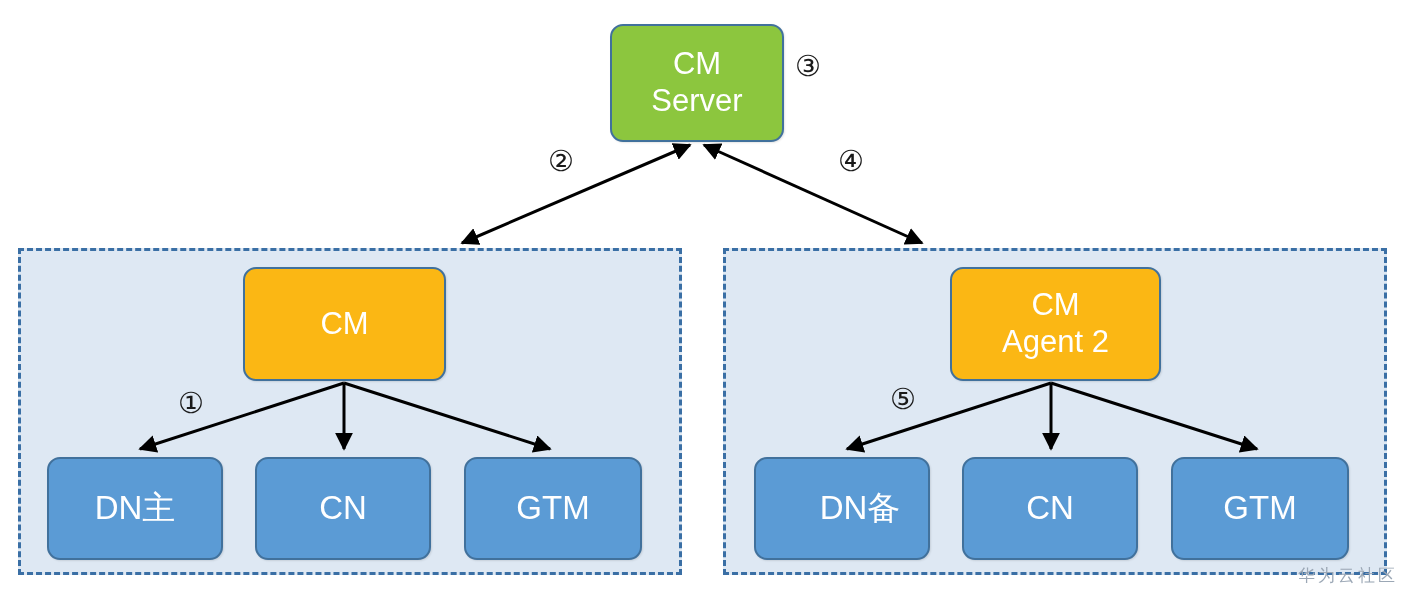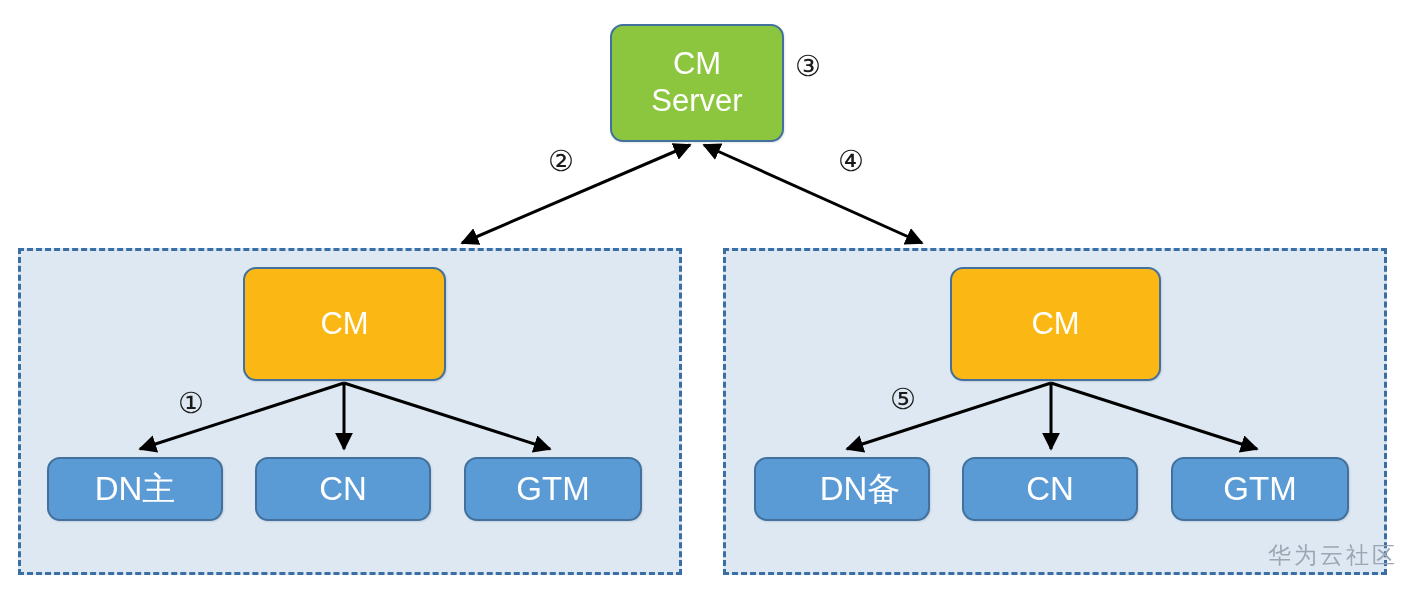--- a/index.html
+++ b/index.html
@@ -57,21 +57,21 @@
   .node-blue   { background: #5B9BD5; }
 
   
   #node-cm-server { left: 610px; top: 24px; width: 174px; height: 118px; font-size: 31px; }
 
   
   #node-cm-agent-1 { left: 243px;  top: 267px; width: 203px; height: 114px; font-size: 31px; }
   #node-cm-agent-2 { left: 950px;  top: 267px; width: 211px; height: 114px; font-size: 31px; }
 
   
-  .node-leaf { height: 64px; font-size: 33px; }
+  .node-leaf { height: 103px; font-size: 33px; }
   #node-dn-main  { left: 47px;  top: 457px; width: 176px; }
   #node-cn-left  { left: 255px; top: 457px; width: 176px; }
   #node-gtm-left { left: 464px; top: 457px; width: 178px; }
 
   #node-dn-standby { left: 754px;  top: 457px; width: 176px; padding-left: 36px; }
   #node-cn-right   { left: 962px;  top: 457px; width: 176px; }
   #node-gtm-right  { left: 1171px; top: 457px; width: 178px; }
 
   
   .step {
@@ -85,22 +85,22 @@
   #step-1 { left: 178px; top: 389px; }
   #step-2 { left: 548px; top: 147px; }
   #step-3 { left: 795px; top: 52px;  }
   #step-4 { left: 838px; top: 147px; }
   #step-5 { left: 890px; top: 385px; }
 
   
   #watermark {
     position: absolute;
     right: 16px;
-    bottom: 24px;
-    font-size: 23px;
+    bottom: 8px;
+    font-size: 17px;
     letter-spacing: 3px;
     color: #9BA7B5;
     font-family: "DejaVu Sans", sans-serif;
     white-space: nowrap;
   }
 </style>
 </head>
 <body>
 
 <div id="canvas">
@@ -139,20 +139,21 @@
     <span class="ln">CM</span>
     <span class="ln">Server</span>
   </div>
 
   <div class="node node-orange" id="node-cm-agent-1">
     <span class="ln">CM</span>
   </div>
 
   <div class="node node-orange" id="node-cm-agent-2">
     <span class="ln">CM</span>
+    <span class="ln">Agent 2</span>
   </div>
 
   <div class="node node-blue node-leaf" id="node-dn-main">
     <span class="ln">DN主</span>
   </div>
   <div class="node node-blue node-leaf" id="node-cn-left">
     <span class="ln">CN</span>
   </div>
   <div class="node node-blue node-leaf" id="node-gtm-left">
     <span class="ln">GTM</span>

